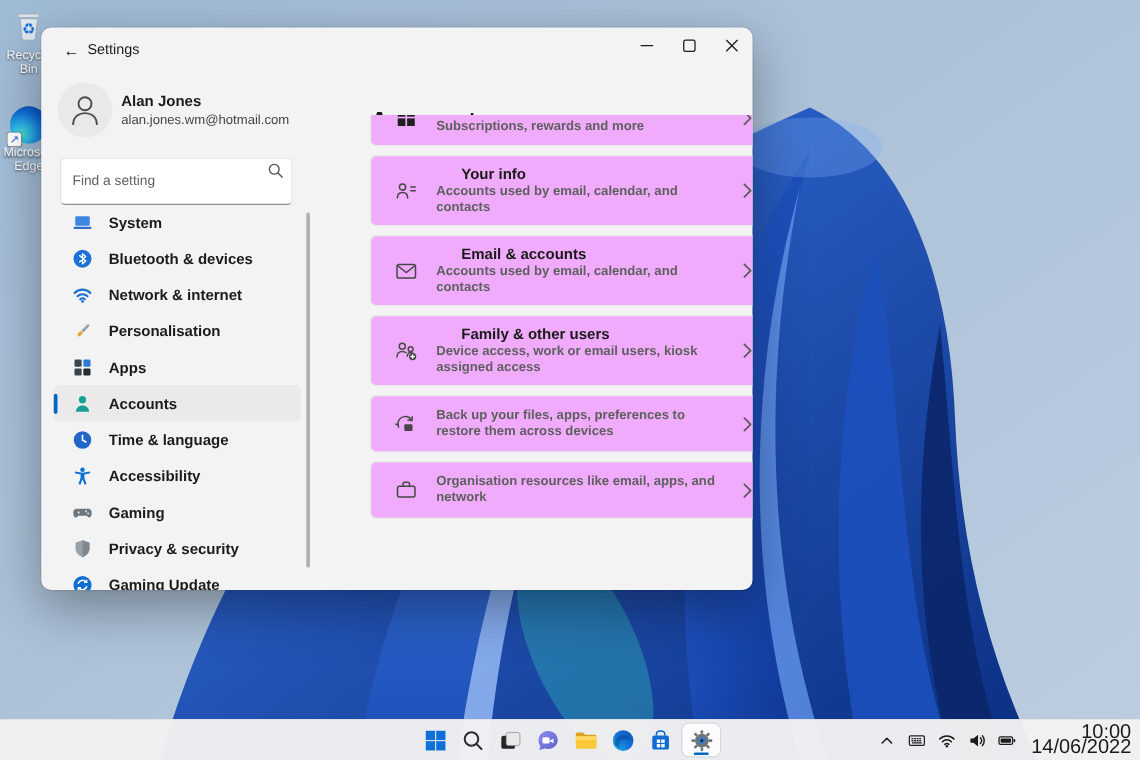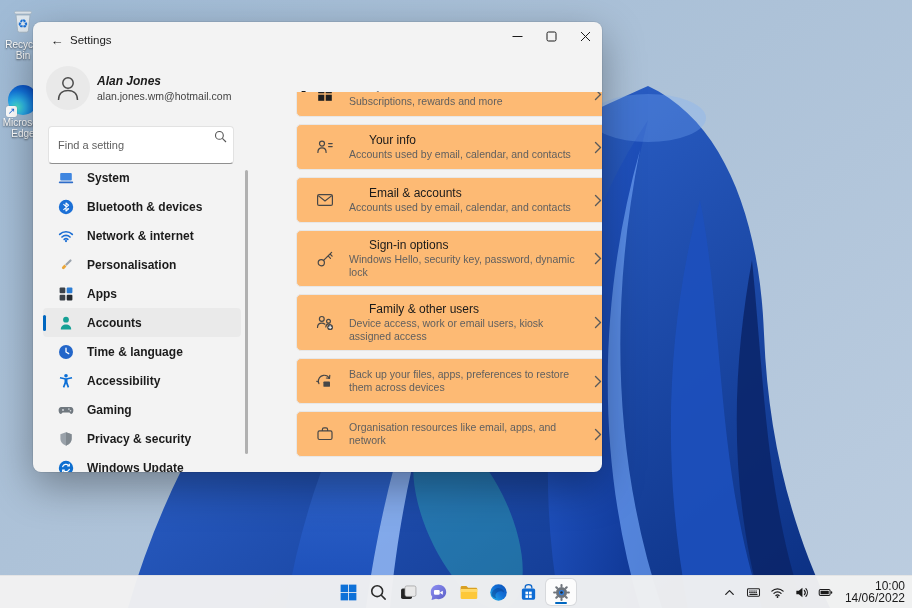--- a/index.html
+++ b/index.html
@@ -24,21 +24,21 @@
   .back-btn { position:absolute; left:13px; top:9px; width:22px; height:18px; font-size:13px; color:#1b1b1b;
     display:flex; align-items:center; justify-content:center; cursor:default; }
   .wtitle { position:absolute; left:37px; top:12px; font-size:11.5px; color:#1b1b1b; }
   .wcontrols { position:absolute; right:0; top:0; display:flex; }
   .wc { width:34px; height:28px; display:flex; align-items:center; justify-content:center; }
   .wc svg { display:block; }
 
   
   .avatar { position:absolute; left:13px; top:44px; width:44px; height:44px; border-radius:50%; background:#e9e9e9;
     display:flex; align-items:center; justify-content:center; }
-  .pname { position:absolute; left:64px; top:52px; font-size:12px; font-weight:bold; color:#1b1b1b;font-style:italic; }
+  .pname { position:absolute; left:64px; top:52px; font-size:12px; font-weight:bold; color:#1b1b1b; }
   .pemail { position:absolute; left:64px; top:68px; font-size:10.5px; color:#444; }
 
   .searchbox { position:absolute; left:15px; top:104px; width:186px; height:38px; }
   .searchbox input { width:100%; height:100%; border:1px solid #e2e2e2; border-bottom-color:#8f8f8f; border-radius:4px;
     background:#fff; font-family:"Liberation Sans",sans-serif; font-size:11px; color:#1b1b1b; padding:0 24px 0 9px; outline:none; }
   .searchbox input::placeholder { color:#616161; }
   .searchbox .mag { position:absolute; right:7px; top:4px; }
 
   #nav { position:absolute; left:10px; top:141px; width:198px; }
   .nav-item { position:relative; height:29px; display:flex; align-items:center; border-radius:4px; padding-left:15px; }
@@ -47,43 +47,43 @@
   .nav-item.selected .pill { display:block; position:absolute; left:0; top:6.5px; width:3px; height:16px; border-radius:2px; }
   .nav-icon { width:16px; height:16px; flex:none; }
   .nav-icon svg { width:16px; height:16px; display:block; }
   .nav-label { font-size:12px; color:#1b1b1b; margin-left:13px; white-space:nowrap;font-weight:bold; }
 
   .sb-scroll { position:absolute; left:212px; top:148px; width:3px; height:284px; background:#9a9a9a; border-radius:2px; opacity:.75; }
 
   
   .main-title { position:absolute; left:263px; top:64px; font-size:21px; font-weight:700; color:#1a1a1a; letter-spacing:.2px; }
   #cards { position:absolute; left:263px; top:70px; width:322px; height:380px; overflow:hidden; }
-  .card { display:flex; align-items:center; min-height:46px; background:#fdba74; border:1px solid #e7e7e7; border-radius:5px;
-    margin-bottom:7px; padding:7px 12px 7px 0; }
+  .card { display:flex; align-items:center; min-height:46px; background:#f0abfc; border:1px solid #e7e7e7; border-radius:5px;
+    margin-bottom:7px; padding:7px 12px 7px 0;font-weight:bold; }
   .card.clipped { margin-top:-21px; }
   .card-icon { width:20px; height:20px; flex:none; margin:0 14px 0 18px; }
   .card-icon svg { width:20px; height:20px; display:block; }
   .card-text { flex:1; min-width:0; padding-right:6px; }
   .card-title { font-size:12px; color:#1a1a1a; line-height:15px; min-height:15px;margin-left:20px; }
   .card-sub { font-size:10.5px; color:#5f5f5f; line-height:13px; }
   .chev { flex:none; width:14px; display:flex; justify-content:center; }
 
   
   #taskbar { position:absolute; left:0; right:0; bottom:0; height:33px; background:rgba(242,242,242,.97);
     border-top:1px solid rgba(0,0,0,.05); z-index:10; }
   .tb-center { position:absolute; left:50%; transform:translateX(-50%); top:0; height:100%; display:flex; align-items:center; gap:6px; }
   .tb-btn { position:relative; width:24px; height:26px; display:flex; align-items:center; justify-content:center; border-radius:5px; }
   .tb-btn svg { width:21px; height:21px; display:block; }
   .tb-btn.active { width:30px; background:#fcfcfc; box-shadow:0 0 0 1px rgba(0,0,0,.08); }
   .tb-btn.active::after { content:""; position:absolute; bottom:1px; left:50%; transform:translateX(-50%);
     width:12px; height:2.5px; border-radius:2px; background:var(--accent,#0067c0); }
   .tb-tray { position:absolute; right:7px; top:0; height:100%; display:flex; align-items:center; gap:8px; }
   .tray-ic { width:16px; height:16px; display:flex; align-items:center; justify-content:center; }
   .tray-ic svg { width:15px; height:15px; display:block; }
-  .clock { text-align:right; font-size:12px; color:#1a1a1a; line-height:12px; margin-left:3px; }
+  .clock { text-align:right; font-size:16px; color:#1a1a1a; line-height:12px; margin-left:3px; }
 </style>
 </head>
 <body>
 
 <div id="desktop">
   <svg id="bloom" width="912" height="608" viewBox="0 0 912 608">
     <defs>
       <linearGradient id="gB0" x1="0" y1="0" x2="1" y2="1">
           <stop offset="0" stop-color="#3a76e8"></stop>
           <stop offset="1" stop-color="#0a2e80"></stop>
@@ -267,21 +267,21 @@
         <span class="nav-label">Privacy &amp; security</span>
       </div>
       <div class="nav-item">
         <span class="nav-icon">
           <svg viewBox="0 0 16 16">
             <circle cx="8" cy="8" r="7.2" fill="#0e6fd0"></circle>
             <path d="M4.5 7.1 a3.7 3.7 0 0 1 6.4-1.5 M11.5 8.9 a3.7 3.7 0 0 1 -6.4 1.5" fill="none" stroke="#fff" stroke-width="1.2"></path>
             <path d="M11.3 3.7 v2.1 h-2.1 M4.7 12.3 v-2.1 h2.1" fill="none" stroke="#fff" stroke-width="1.2"></path>
           </svg>
         </span>
-        <span class="nav-label">Windows Update</span>
+        <span class="nav-label">Gaming Update</span>
       </div>
     </nav>
   <div class="sb-scroll"></div>
 
   <div class="main-title">Accounts</div>
   <div id="cards">
       <div class="card clipped">
         <span class="card-icon">
           <svg viewBox="0 0 20 20">
             <rect x="3.2" y="3.2" width="6.1" height="6.1" fill="#1f1f1f"></rect>
@@ -321,37 +321,20 @@
       <div class="card">
         <span class="card-icon">
           <svg viewBox="0 0 20 20" fill="none" stroke="#474747" stroke-width="1.2">
             <rect x="2.6" y="4.6" width="14.8" height="10.8" rx="1.5"></rect>
             <path d="M3.2 5.6 10 11 16.8 5.6"></path>
           </svg>
         </span>
         <div class="card-text">
           <div class="card-title">Email &amp; accounts</div>
           <div class="card-sub">Accounts used by email, calendar, and contacts</div>
-        </div>
-        <span class="chev">
-          <svg width="8" height="13" viewBox="0 0 8 13" fill="none" stroke="#5a5a5a" stroke-width="1.4" stroke-linecap="round" stroke-linejoin="round">
-            <path d="M1.5 1.5 6.5 6.5 1.5 11.5"></path>
-          </svg>
-        </span>
-      </div>
-      <div class="card">
-        <span class="card-icon">
-          <svg viewBox="0 0 20 20" fill="none" stroke="#474747" stroke-width="1.2" stroke-linecap="round">
-            <circle cx="6.3" cy="13.7" r="3.1"></circle>
-            <path d="M8.6 11.4 16.6 3.4 M13.1 6.9 15.5 9.3 M15 5 17.1 7.1"></path>
-          </svg>
-        </span>
-        <div class="card-text">
-          <div class="card-title">Sign-in options</div>
-          <div class="card-sub">Windows Hello, security key, password, dynamic lock</div>
         </div>
         <span class="chev">
           <svg width="8" height="13" viewBox="0 0 8 13" fill="none" stroke="#5a5a5a" stroke-width="1.4" stroke-linecap="round" stroke-linejoin="round">
             <path d="M1.5 1.5 6.5 6.5 1.5 11.5"></path>
           </svg>
         </span>
       </div>
       <div class="card">
         <span class="card-icon">
           <svg viewBox="0 0 20 20" fill="none" stroke="#474747" stroke-width="1.2" stroke-linecap="round">

